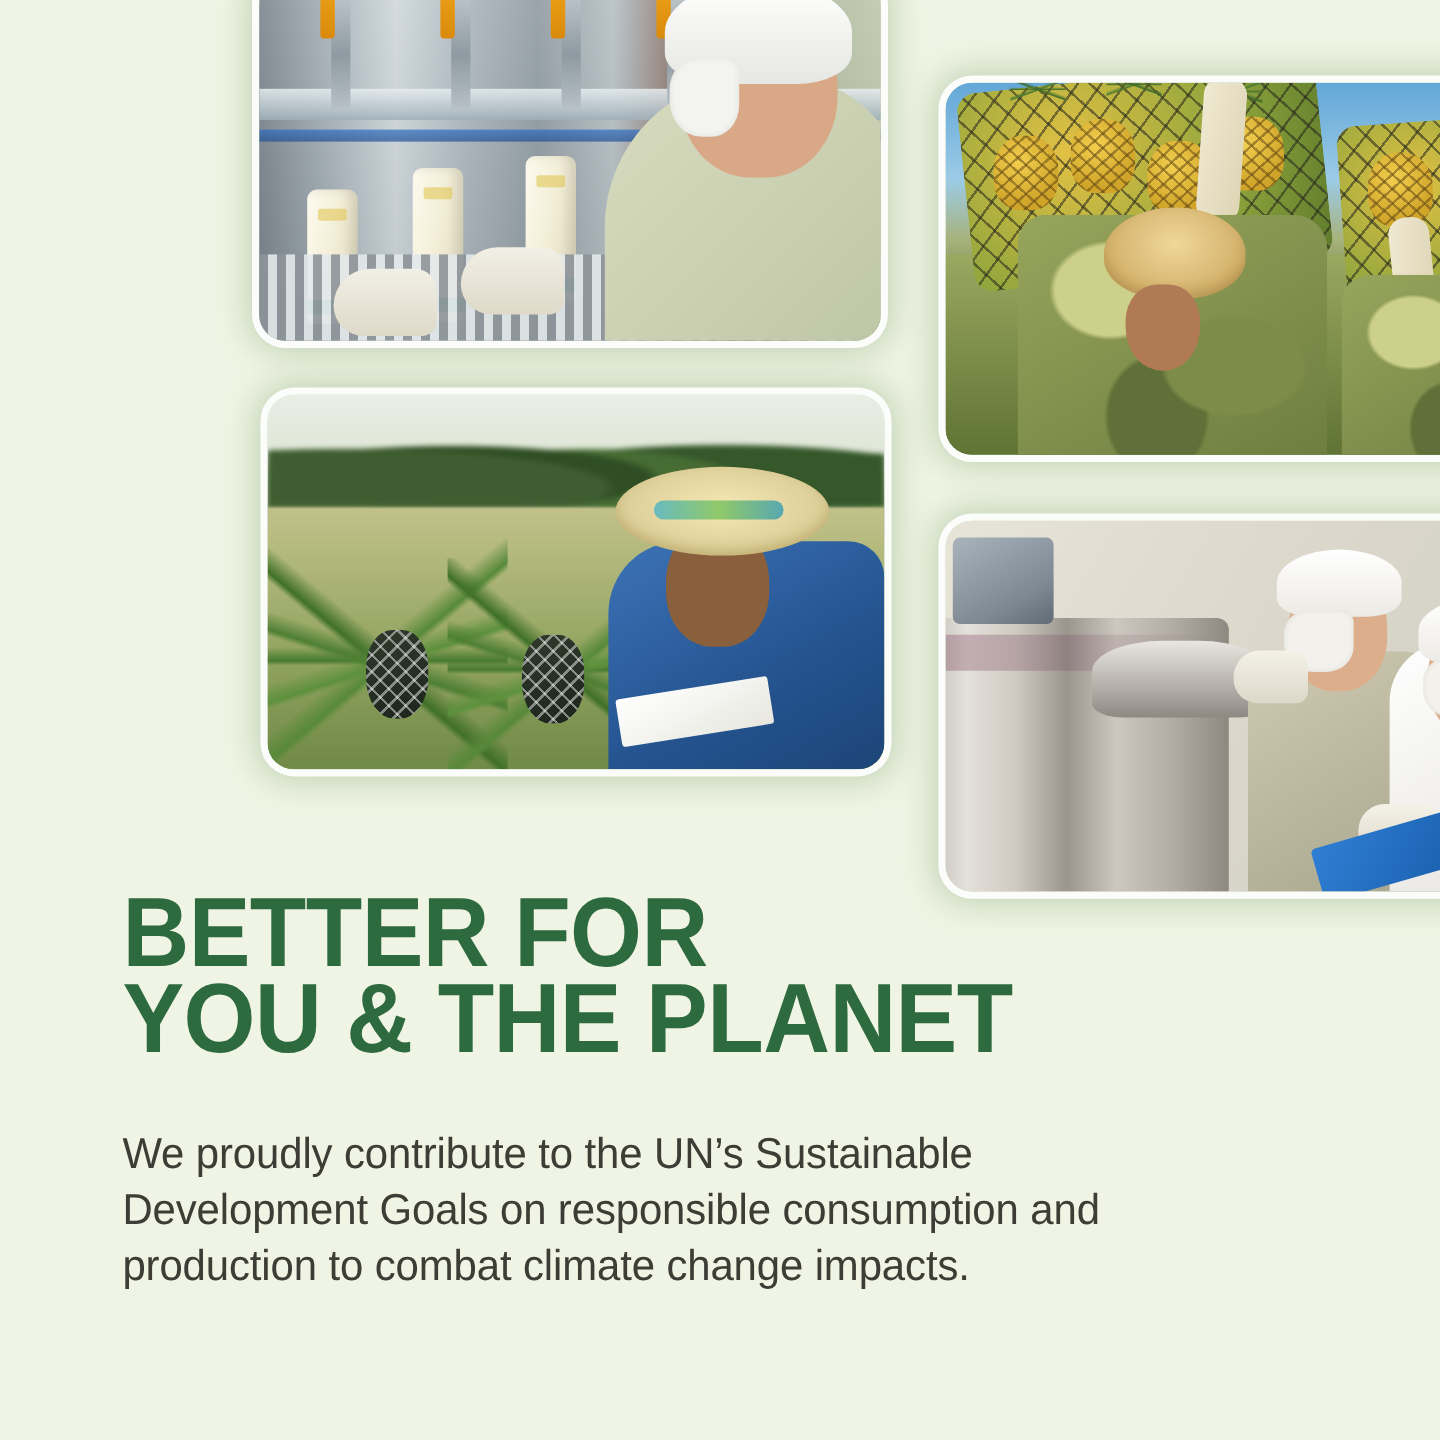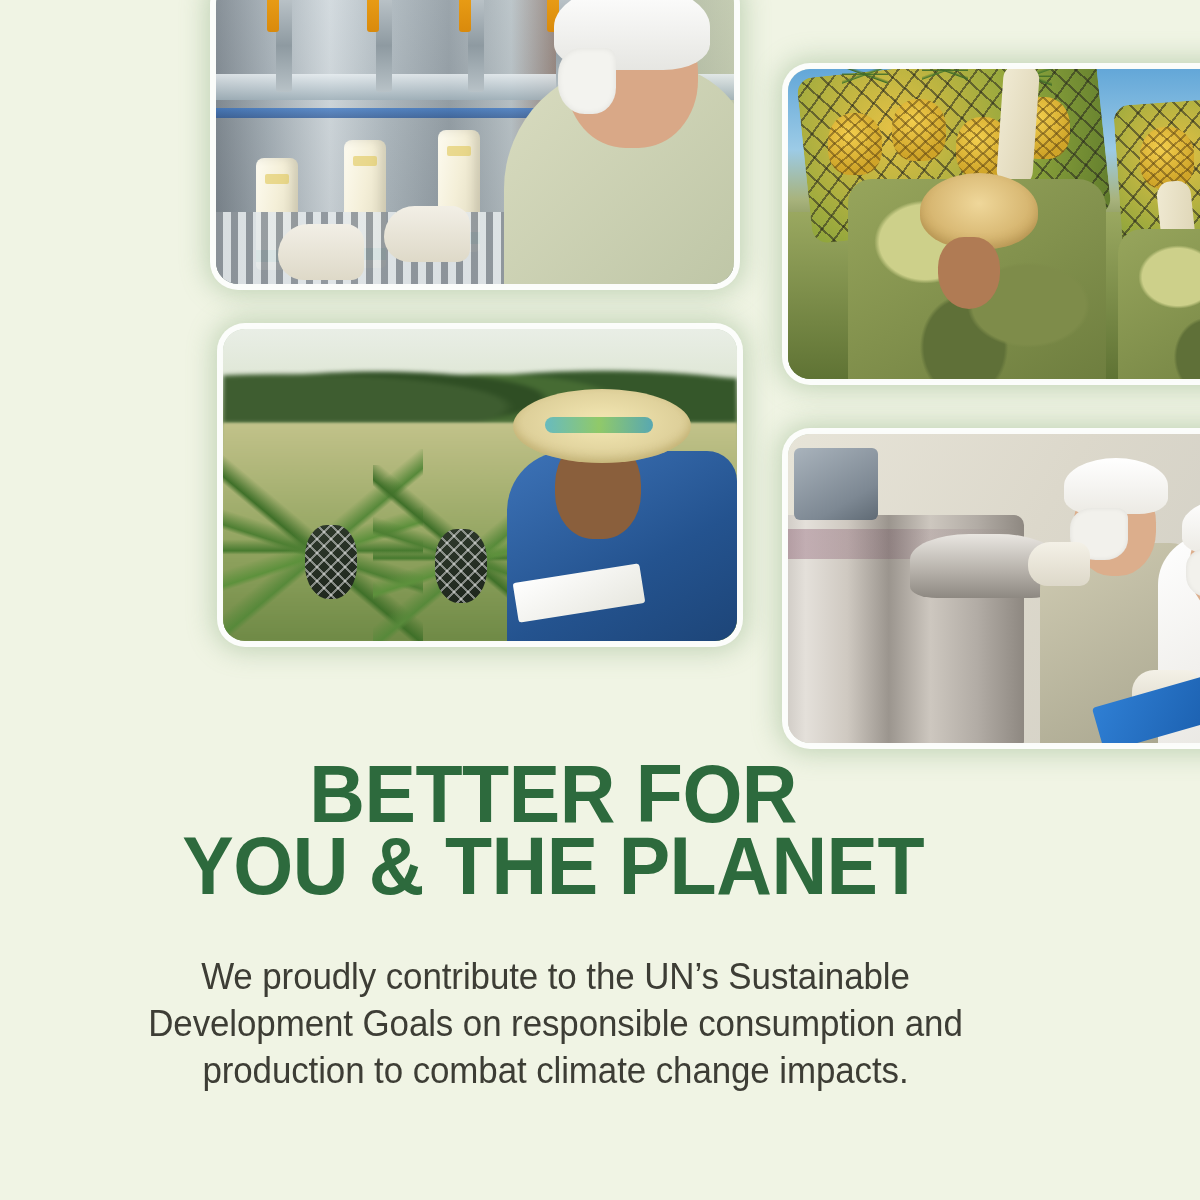--- a/index.html
+++ b/index.html
@@ -392,23 +392,22 @@
     width: 118px; height: 46px;
     background: linear-gradient(130deg, #2f7fd4, #1b5fae);
     transform: rotate(-16deg);
     border-radius: 4px;
   }
 
   
   .text-block {
     position: absolute;
     left: 102px;
-    top: 758px;
+    top: 742px;
     width: 960px;
-    text-align: center;
   }
   .headline {
     margin: 0;
     color: #2d6a3d;
     font-family: "Liberation Sans Narrow", "Liberation Sans", sans-serif;
     font-weight: 700;
     font-size: 82px;
     line-height: 0.88;
     letter-spacing: -0.5px;
     text-transform: uppercase;

